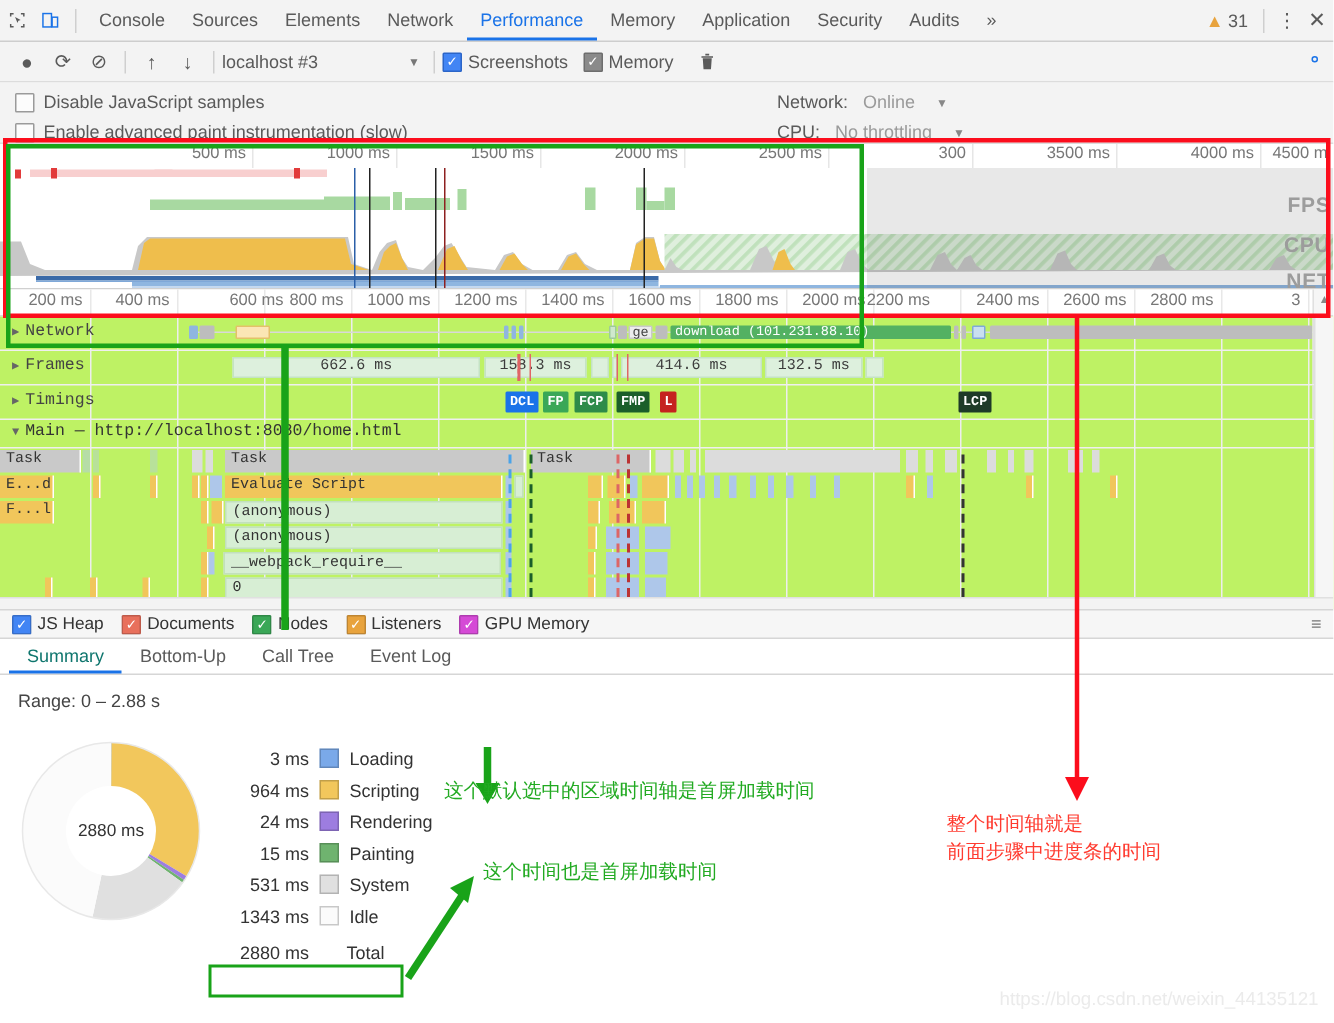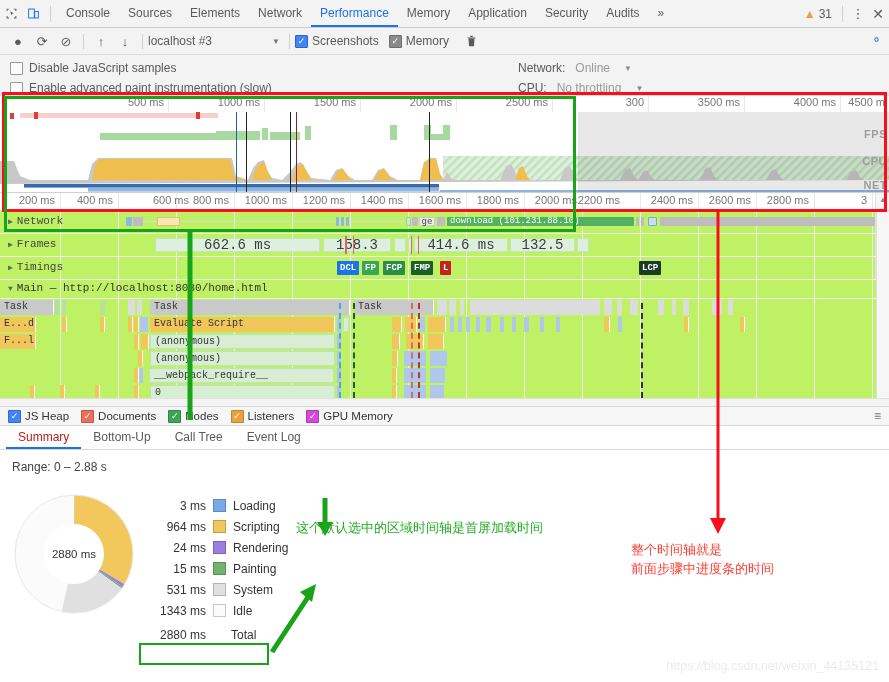--- a/index.html
+++ b/index.html
@@ -54,37 +54,37 @@
   .csel .lbl{color:#5a5a5a;}
   .csel .val{color:#9a9a9a;margin-left:4px;}
   .csel .cr{font-size:8px;color:#888;margin-left:8px;}
 
   
   .overview{position:relative;height:96px;background:#fff;overflow:hidden;border-bottom:1px solid #d0d0d0;}
   .ovruler{position:absolute;top:0;left:0;right:0;height:16px;}
   .ovtick{position:absolute;top:0;font-size:11px;color:#777;transform:translateX(-100%);padding-right:4px;white-space:nowrap;}
   .ovgrid{position:absolute;top:0;bottom:0;width:1px;background:#e6e6e6;}
   .dim{position:absolute;top:0;bottom:0;background:rgba(0,0,0,0.09);}
-  .trklabel{position:absolute;right:2px;font-weight:bold;font-size:11px;color:#9c9c9c;letter-spacing:.5px;}
+  .trklabel{position:absolute;right:2px;font-weight:bold;font-size:14px;color:#9c9c9c;letter-spacing:.5px;}
   .ovline{position:absolute;top:16px;bottom:0;width:1px;}
 
   
   .tlruler{position:relative;height:17px;background:#fff;border-bottom:1px solid #dcdcdc;}
   .tlruler .t{position:absolute;top:1px;font-size:11px;color:#777;transform:translateX(-100%);padding-right:5px;white-space:nowrap;}
   .tlruler .g{position:absolute;top:0;bottom:0;width:1px;background:#e8e8e8;}
 
   
   .tracks{position:relative;height:195px;background:#bef264;overflow:hidden;font-family:Liberation Mono, monospace;}
   .trow{position:relative;height:22px;border-bottom:1px solid #efefef;}
   .trow .tname{position:absolute;left:8px;top:4px;font-size:11px;color:#444;z-index:4;background:transparent;}
   .arrowr{display:inline-block;font-size:8px;color:#666;margin-right:4px;}
   .gridv{position:absolute;top:0;bottom:0;width:1px;background:#ededed;}
   .netbar{position:absolute;height:9px;top:6px;border-radius:1px;}
   .frame{position:absolute;top:4px;height:14px;background:#ddf0dd;border:1px solid #c4e3c4;box-sizing:border-box;
-         font-size:14px;color:#3c3c3c;text-align:center;line-height:12px;overflow:hidden;}
+         font-size:10px;color:#3c3c3c;text-align:center;line-height:12px;overflow:hidden;}
   .tmark{position:absolute;top:4px;height:14px;line-height:14px;font-size:9px;font-weight:bold;color:#fff;
          padding:0 3px;box-sizing:border-box;border-radius:1px;}
   .mainhdr{height:18px;border-bottom:1px solid #efefef;position:relative;}
   .mainhdr .mh{position:absolute;left:8px;top:2px;font-size:11px;color:#333;}
   .fcrow{position:relative;height:17px;}
   .fbar{position:absolute;top:1px;height:15px;box-sizing:border-box;font-size:10px;line-height:14px;
         padding-left:4px;overflow:hidden;white-space:nowrap;}
   .fb-task{background:#c9c9c9;border-right:1px solid #fff;color:#333;}
   .fb-script{background:#f1c65b;border-right:1px solid #fff;color:#333;}
   .fb-green{background:#d7eed4;border:1px solid #c2e0bd;box-sizing:border-box;color:#333;}
@@ -98,21 +98,21 @@
   .counters{height:20px;display:flex;align-items:center;gap:12px;padding:0 8px;
             background:#f6f6f6;border-top:1px solid #d6d6d6;border-bottom:1px solid #d6d6d6;box-sizing:border-box;}
   .cnt{display:flex;align-items:center;gap:4px;font-size:11.5px;color:#333;}
   .cbx{width:11px;height:11px;border-radius:1px;display:inline-flex;align-items:center;justify-content:center;
        color:#fff;font-size:9px;line-height:1;border:1px solid rgba(0,0,0,.18);}
   .hamb{margin-left:auto;color:#777;font-size:12px;}
 
   
   .btabs{height:24px;display:flex;align-items:center;padding:0 6px;background:#fff;border-bottom:1px solid #d6d6d6;box-sizing:border-box;}
   .btab{padding:0 12px;height:23px;line-height:23px;font-size:12px;color:#5a5a5a;}
-  .btab.active{color:#b91c1c;box-shadow:inset 0 -2px 0 #1a73e8;}
+  .btab.active{color:#0f766e;box-shadow:inset 0 -2px 0 #1a73e8;}
 
   
   .summary{position:relative;height:197px;background:#fff;}
   .range{position:absolute;left:12px;top:10px;font-size:12px;color:#444;}
   .donutwrap{position:absolute;left:14px;top:44px;width:120px;height:120px;}
   .donuthole{position:absolute;left:30px;top:30px;width:60px;height:60px;border-radius:50%;background:#fff;
              display:flex;align-items:center;justify-content:center;font-size:11.5px;color:#333;}
   .legend{position:absolute;left:140px;top:45px;}
   .lrow{display:flex;align-items:center;height:21px;font-size:12px;color:#333;}
   .lval{width:66px;text-align:right;padding-right:7px;color:#333;}
@@ -655,17 +655,18 @@
     <line x1="10" y1="72" x2="48" y2="14" stroke="#19a319" stroke-width="5"></line>
     <polygon points="54,4 38,12 50,22" fill="#19a319"></polygon>
   </svg>
 
   <svg class="arrowsvg" style="left:690px;top:212px;width:60px;height:330px;">
     <line x1="28" y1="0" x2="28" y2="310" stroke="#fc0d1c" stroke-width="3"></line>
     <polygon points="28,322 20,306 36,306" fill="#fc0d1c"></polygon>
   </svg>
 
   <div class="ann green" style="left:296px;top:518px;">这个默认选中的区域时间轴是首屏加载时间</div>
+  <div class="ann green" style="left:322px;top:572px;">这个时间也是首屏加载时间</div>
   <div class="ann red" style="left:631px;top:540px;">整个时间轴就是
 前面步骤中进度条的时间</div>
 
   <div class="wm">https://blog.csdn.net/weixin_44135121</div>
 </div>
 
 </body></html>

